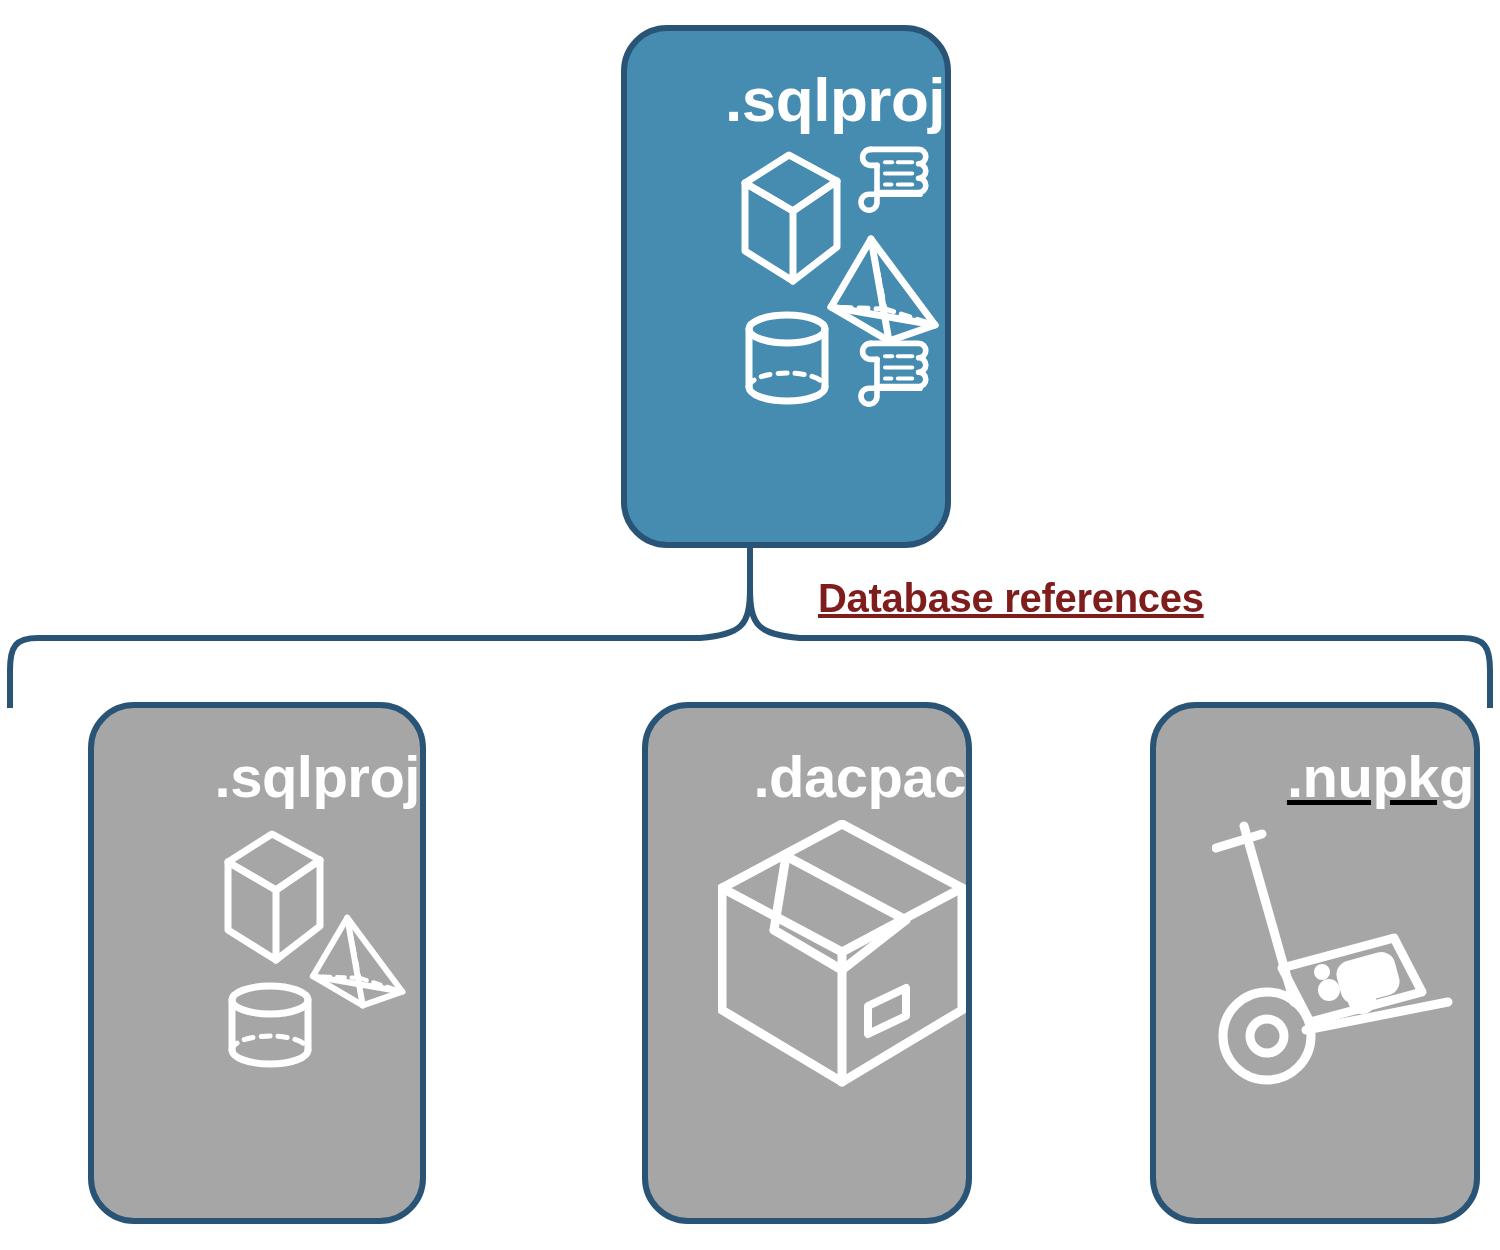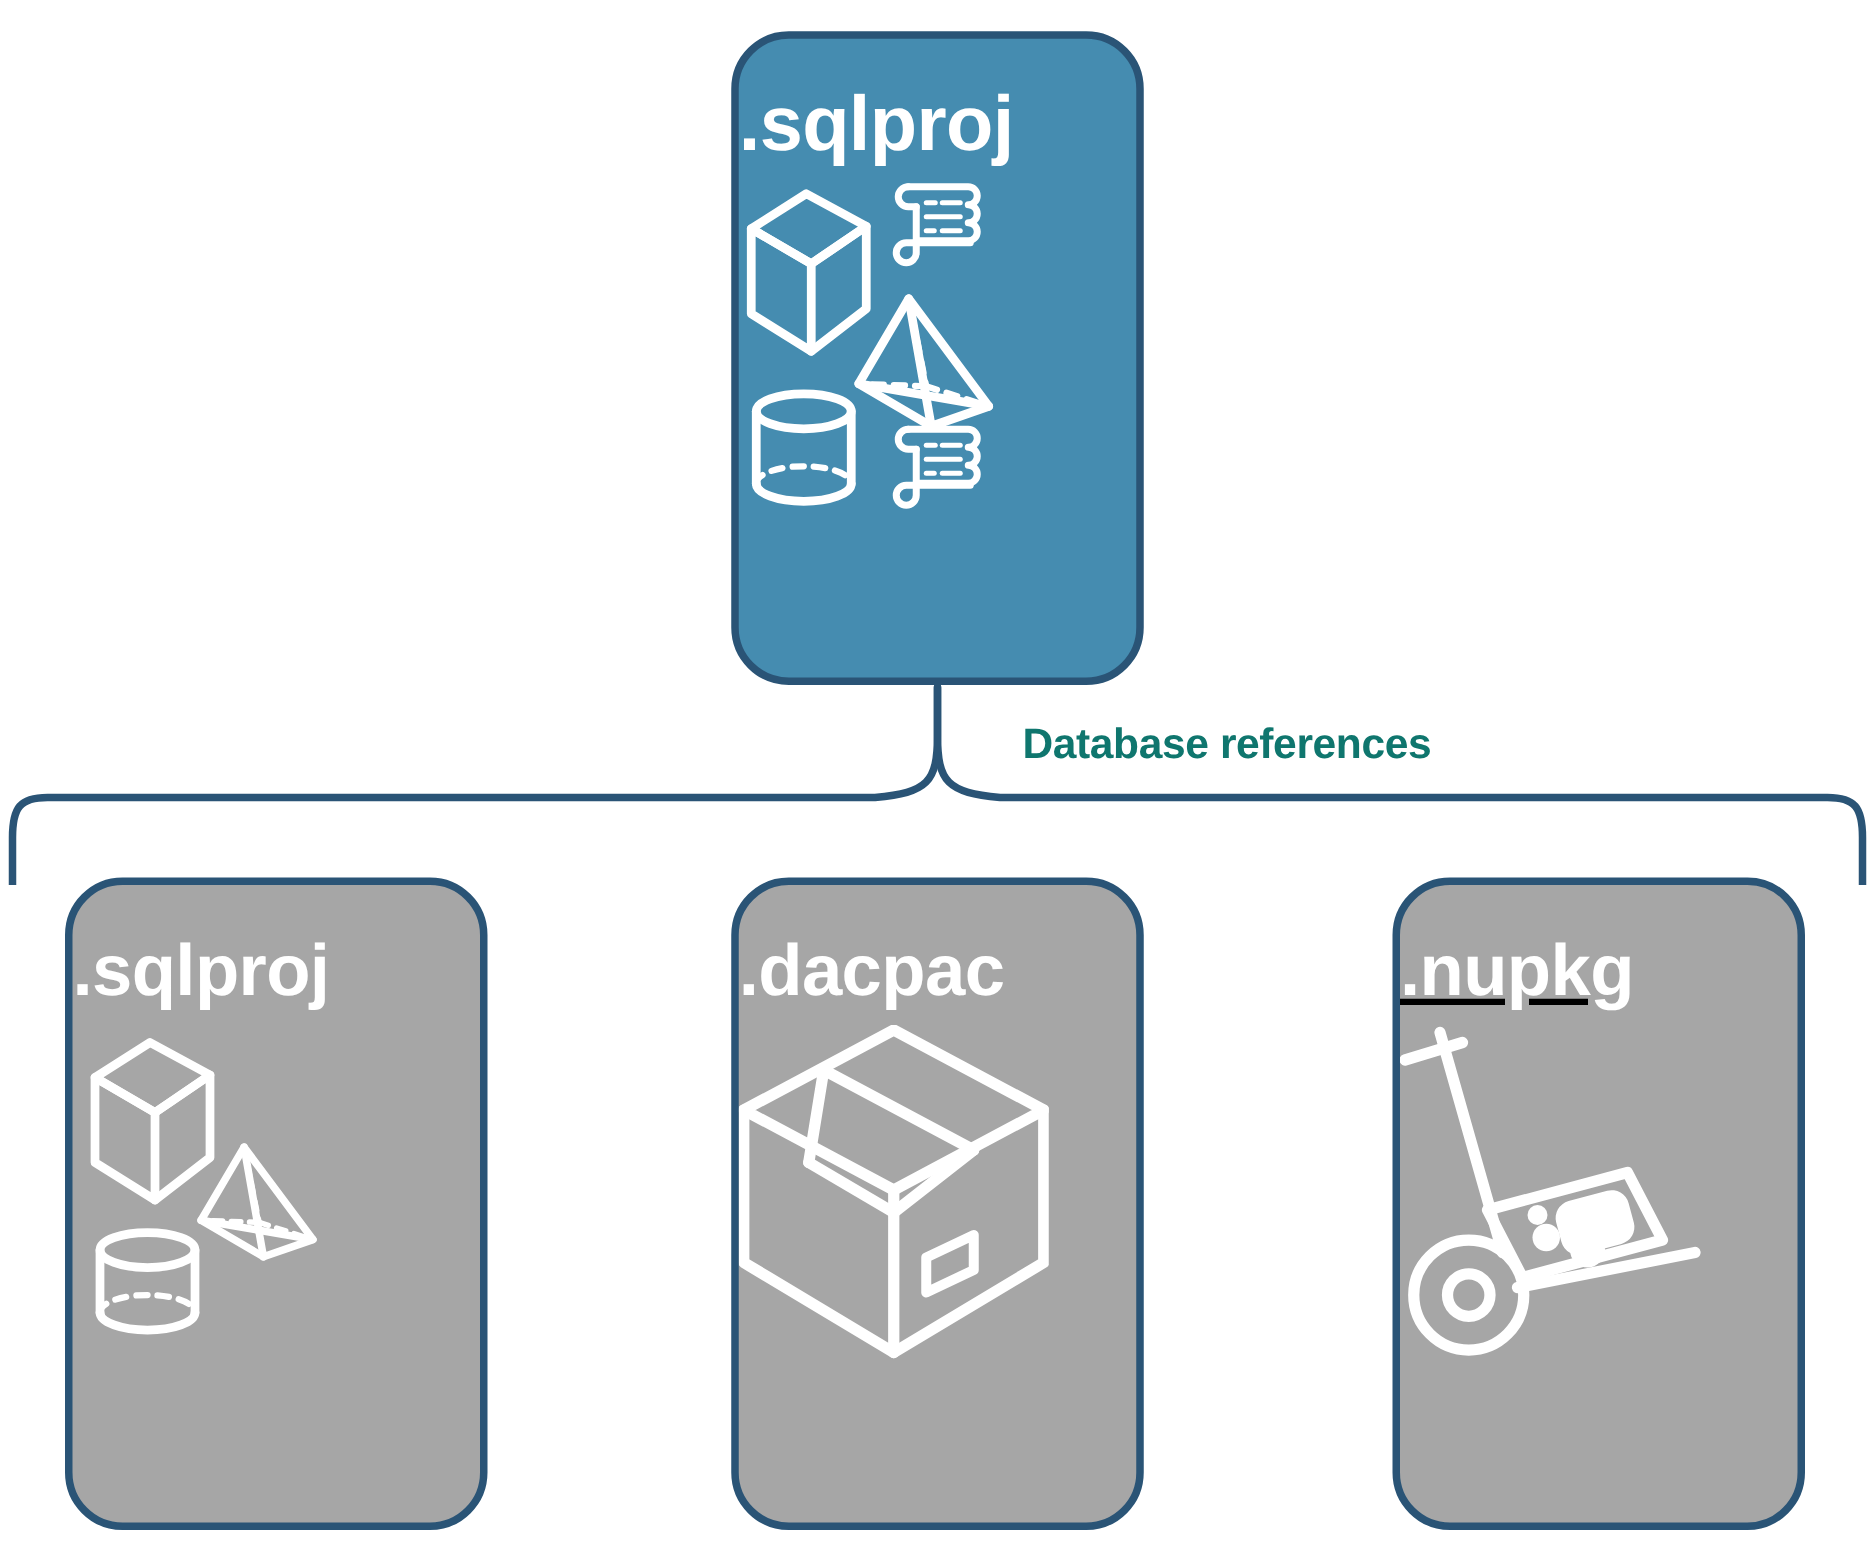--- a/index.html
+++ b/index.html
@@ -20,22 +20,23 @@
   }
 
   
   .card {
     position: absolute;
     box-sizing: border-box;
     border: 6px solid #2a5476;
     border-radius: 46px;
     display: flex;
     flex-direction: column;
-    align-items: flex-start;
+    align-items: flex-end;
     overflow: hidden;
+    margin-left: 36px;
   }
   .card.teal  { background: #458cb0; }
   .card.gray  { background: #a6a6a6; }
 
   .card-title {
     color: #ffffff;
     font-weight: bold;
     letter-spacing: -0.5px;
     line-height: 1;
     white-space: nowrap;
@@ -56,21 +57,21 @@
   #card-root .art {
     margin-top: 10px;
   }
 
   
   .card.bottom {
     top: 702px;
     height: 522px;
   }
   #card-sqlproj { left: 52px;   width: 338px; }
-  #card-dacpac  { left: 585px;  width: 330px; }
+  #card-dacpac  { left: 606px;  width: 330px; }
   #card-nupkg   { left: 1114px; width: 330px; text-decoration: underline; }
 
   .card.bottom .card-title {
     font-size: 58px;
     margin-top: 40px;
   }
   .card.bottom .art { margin-top: 14px; }
 
   .art { display: block; }
 
@@ -80,26 +81,27 @@
     left: 0;
     top: 548px;
     width: 1500px;
     height: 160px;
     pointer-events: none;
   }
   #bracket-label {
     position: absolute;
     left: 818px;
     top: 576px;
-    font-size: 34px;
+    font-size: 40px;
     font-weight: bold;
-    color: #0f766e;
+    color: #7f1d1d;
     letter-spacing: -0.3px;
     white-space: nowrap;
     user-select: none;
+    text-decoration: underline;
   }
 </style>
 </head>
 <body>
 
 <div id="stage">
 
   <div class="card teal" id="card-root">
     <div class="card-title">.sqlproj</div>
 

